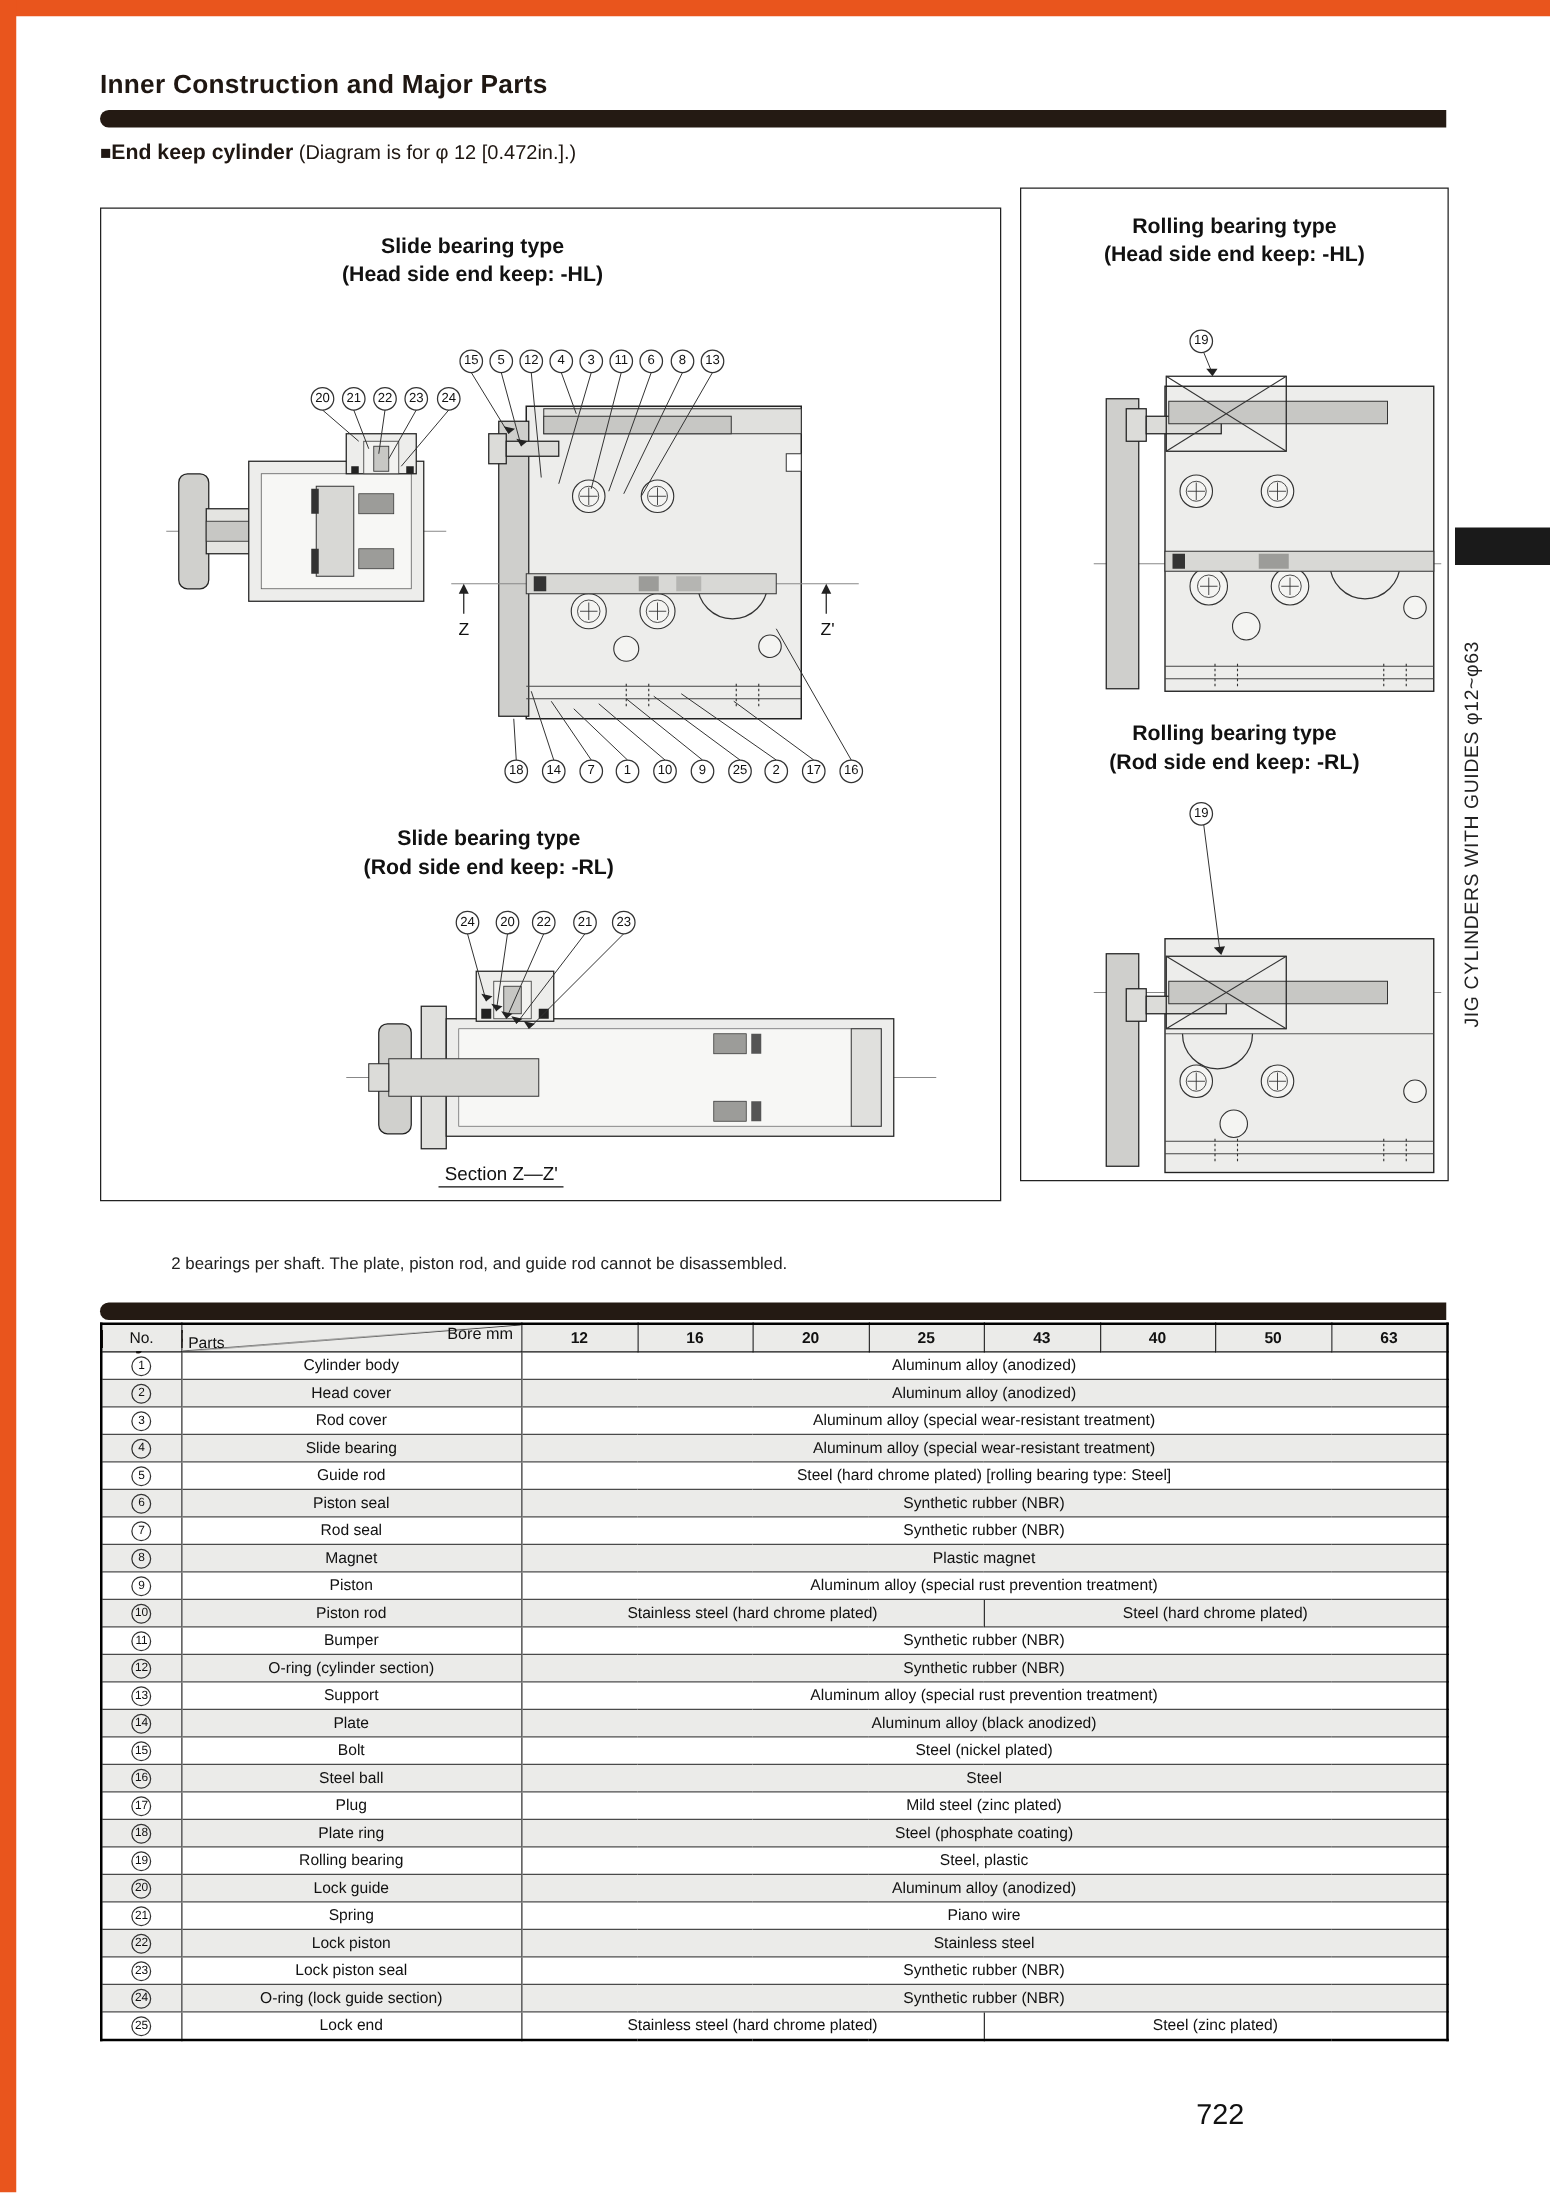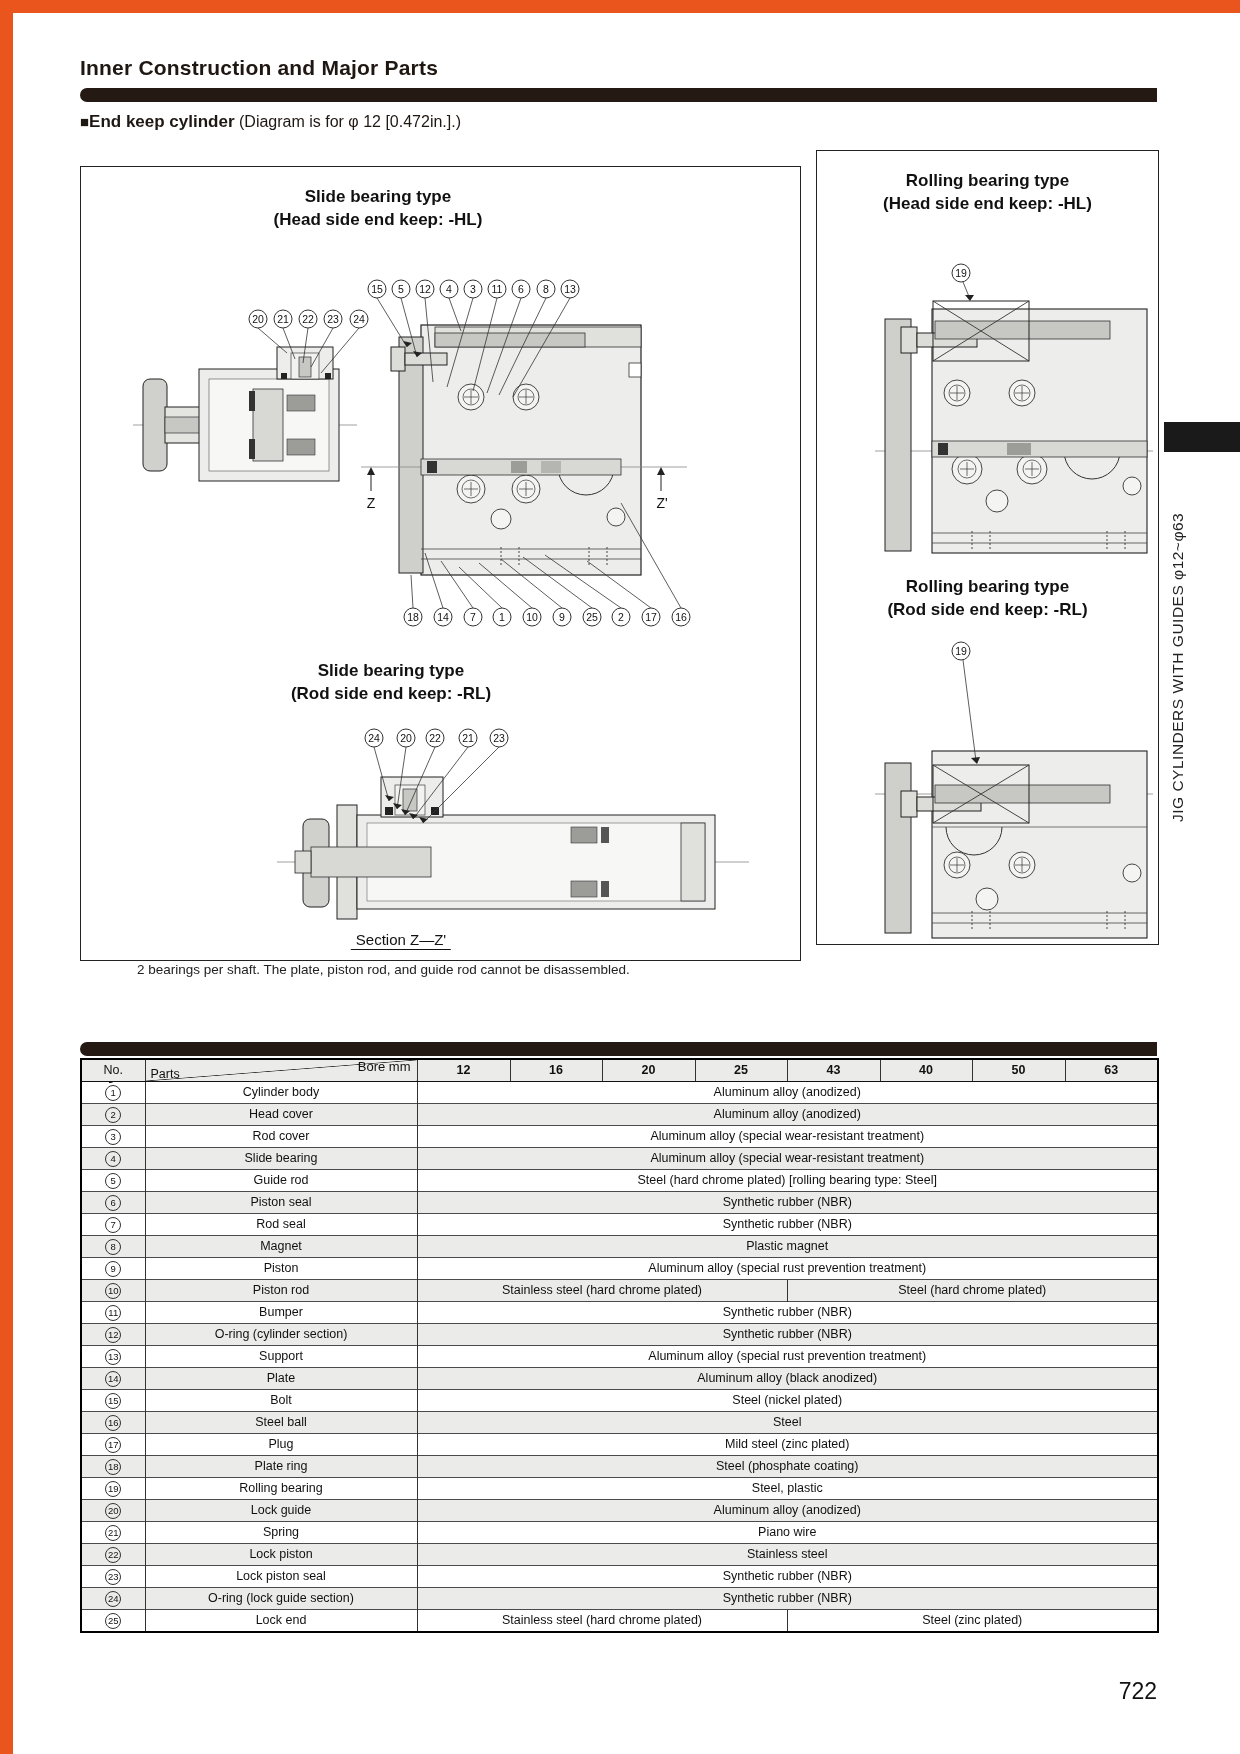--- a/index.html
+++ b/index.html
@@ -25,21 +25,21 @@
   .dtitle{position:absolute;text-align:center;font-weight:bold;font-size:17px;line-height:23px;color:#111;}
   .callout{position:absolute;width:17px;height:17px;border:1px solid #333;border-radius:50%;
     background:#fff;font-size:10.5px;line-height:17px;text-align:center;color:#111;
     transform:translate(-50%,-50%);z-index:3;}
   .zlab{position:absolute;font-size:14px;color:#111;transform:translate(-50%,0);}
   .seclab{position:absolute;font-size:15px;color:#111;border-bottom:1.2px solid #111;
     padding:0 5px 1px 5px;transform:translate(-50%,0);}
   svg.diag{position:absolute;left:0;top:0;}
   
   .remark{left:80px;top:960px;width:1000px;font-size:13.5px;line-height:19px;color:#222;}
-  .remark .ind{padding-left:57px;}
+  .remark .ind{padding-left:57px;margin-top:41px;}
   
   .tblwrap{left:80px;top:1058px;}
   table{border-collapse:collapse;table-layout:fixed;width:1077px;font-size:12.5px;color:#111;}
   th,td{padding:0;height:21px;line-height:21px;overflow:hidden;white-space:nowrap;}
   thead th{background:#ebebe9;border-bottom:1.6px solid #111;font-weight:bold;}
   th.noh{font-weight:normal;border-right:1px solid #333;}
   th.diag-cell{font-weight:normal;border-right:1px solid #333;position:relative;
     background:#ebebe9 linear-gradient(to bottom right, rgba(0,0,0,0) calc(50% - .7px), #333 calc(50%), rgba(0,0,0,0) calc(50% + .7px));}
   th.boreh{border-right:1px solid #333;font-size:12.5px;}
   th.boreh:last-child{border-right:none;}
@@ -51,21 +51,21 @@
   td.partc{border-right:1px solid #333;margin-top:29px;}
   td.matc.split{border-left:1px solid #333;}
   table{border:2px solid #000000;}
   .cnum{display:inline-block;width:14px;height:14px;border:1px solid #333;border-radius:50%;
     font-size:9.5px;line-height:14px;vertical-align:middle;text-align:center;}
   
   .side-tab{left:1164px;top:422px;width:76px;height:30px;background:#1A1A1A;}
   .side-text{left:1169px;top:456px;width:30px;height:366px;
     writing-mode:vertical-rl;transform:rotate(180deg);font-size:15.5px;letter-spacing:.5px;
     color:#222;white-space:nowrap;}
-  .pagenum{left:957px;top:1678px;width:200px;text-align:right;font-size:23px;color:#111;}
+  .pagenum{left:957px;top:1678px;width:200px;text-align:left;font-size:23px;color:#111;}
 </style>
 </head>
 <body>
 
 <div class="abs edge-top"></div>
 <div class="abs edge-left"></div>
 
 <div class="abs h1">Inner Construction and Major Parts</div>
 <div class="abs bar bar1"></div>
 <div class="abs subtitle"><span class="sq">■</span><b>End keep cylinder</b><span> (Diagram is for φ 12 [0.472in.].)</span></div>

